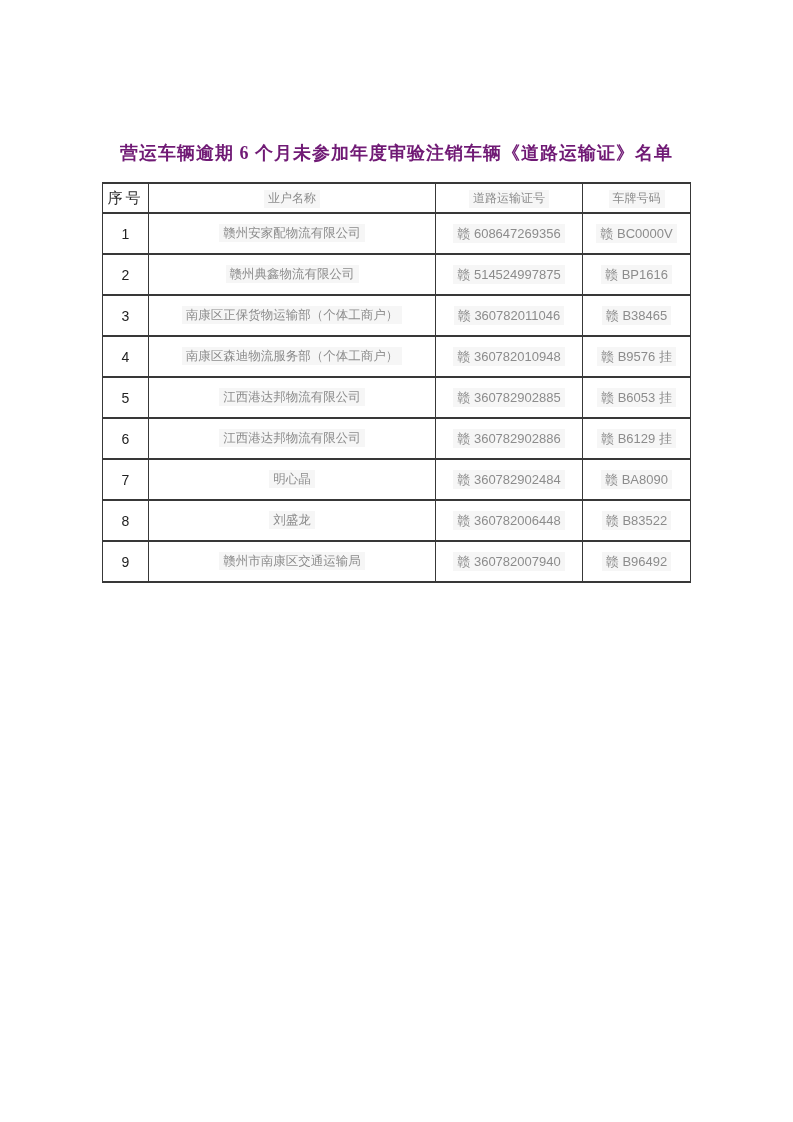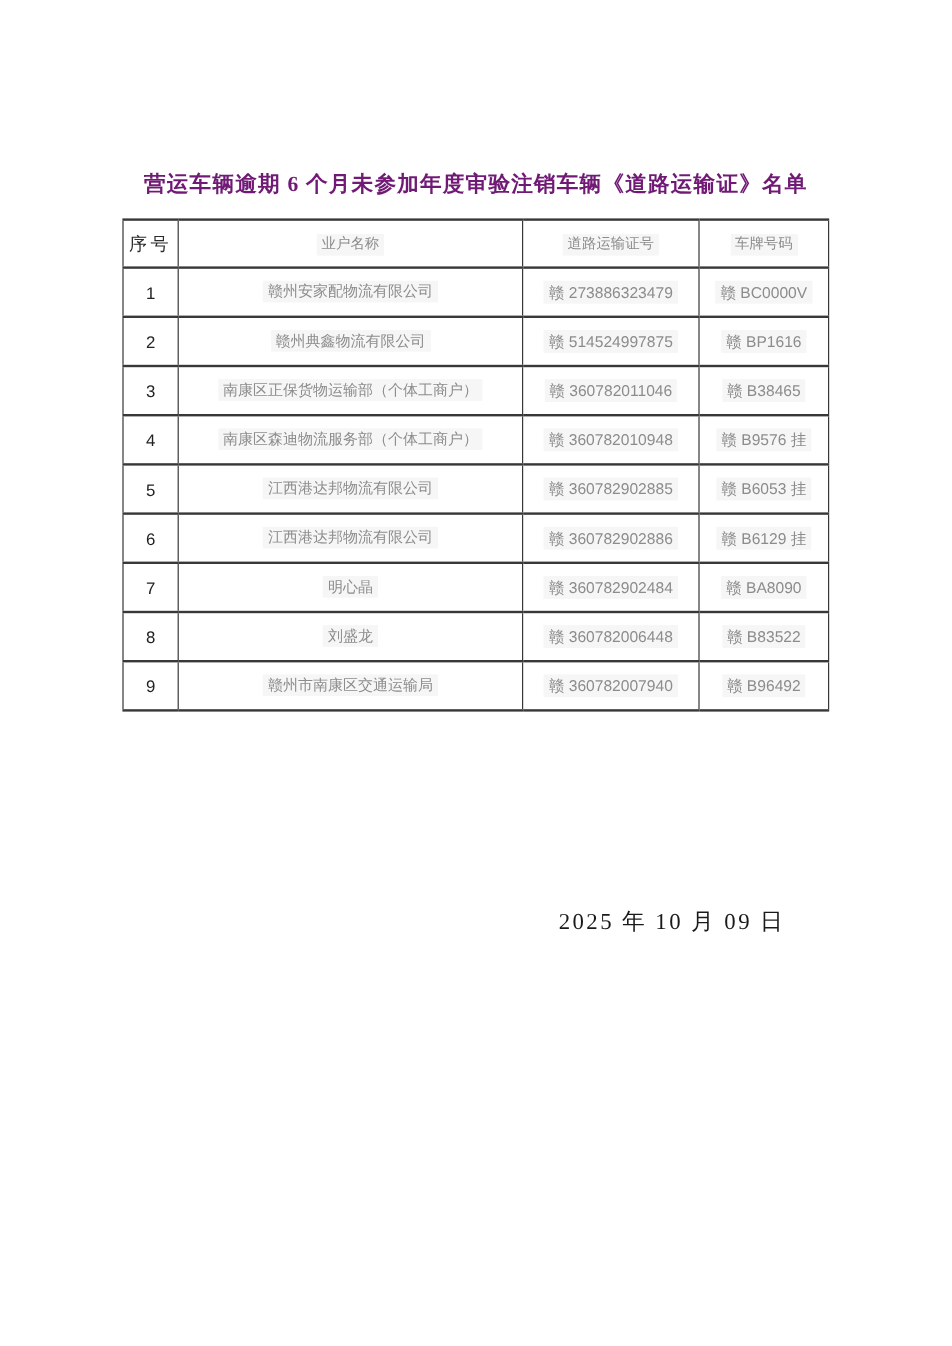--- a/index.html
+++ b/index.html
@@ -39,21 +39,21 @@
   }
   .doc-table th, .doc-table td {
     border: 1px solid #383838;
     border-top-width: 2px;
     border-bottom-width: 2px;
     text-align: center;
     vertical-align: middle;
     overflow: hidden;
     white-space: nowrap;
   }
-  .doc-table thead tr { height: 40px; }
+  .doc-table thead tr { height: 30px; }
   .doc-table tbody tr { height: 41px; }
   th.col-seq {
     font-size: 15px;
     font-weight: normal;
     color: #2b2b2b;
     letter-spacing: 3px;
     font-family: "Liberation Serif", serif;
   }
   th.col-name, th.col-cert, th.col-plate {
     font-size: 12px;
@@ -124,21 +124,21 @@
         </th>
       </tr>
     </thead>
     <tbody>
         <tr>
       <td class="seq">1</td>
       <td class="name">
         <span class="hl">赣州安家配物流有限公司</span>
       </td>
       <td class="cert">
-        <span class="hl">赣 273886323479</span>
+        <span class="hl">赣 608647269356</span>
       </td>
       <td class="plate">
         <span class="hl">赣 BC0000V</span>
       </td>
     </tr>
         <tr>
       <td class="seq">2</td>
       <td class="name">
         <span class="hl">赣州典鑫物流有限公司</span>
       </td>
@@ -230,16 +230,15 @@
         <span class="hl">赣 360782007940</span>
       </td>
       <td class="plate">
         <span class="hl">赣 B96492</span>
       </td>
     </tr>
       </tbody>
   </table>
 
   <div class="signature">
-    <div class="date">2025 年 10 月 09 日</div>
   </div>
 
 </div>
 
 </body></html>

